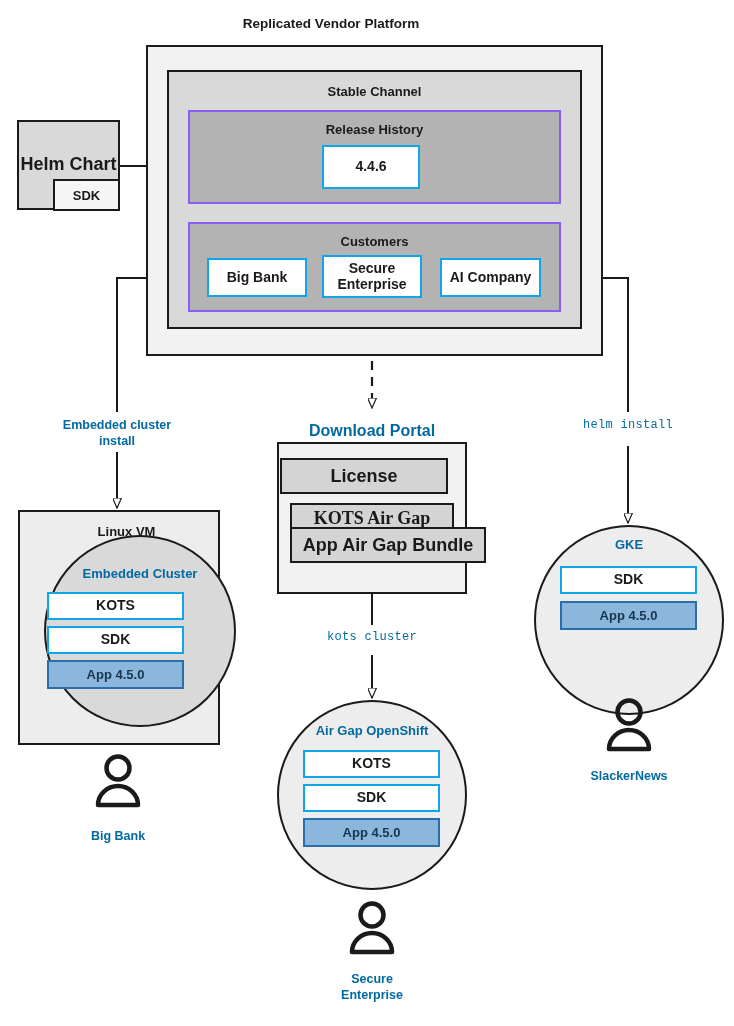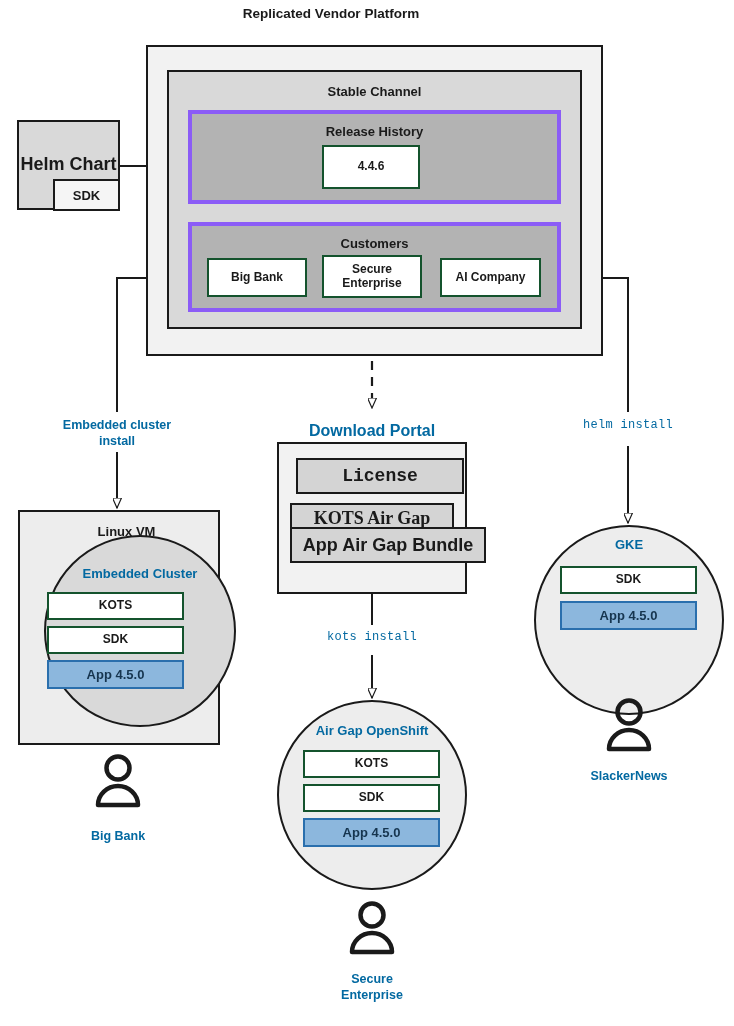--- a/index.html
+++ b/index.html
@@ -11,29 +11,29 @@
   }
   #stage{position:absolute;left:0;top:0;width:734px;height:1026px;}
   svg#wires{position:absolute;left:0;top:0;width:734px;height:1026px;pointer-events:none;}
 
   .node{position:absolute;box-sizing:border-box;display:flex;align-items:center;justify-content:center;text-align:center;}
   .ttl{position:absolute;box-sizing:border-box;text-align:center;font-weight:bold;}
 
   
   .panel-outer{background:#f2f2f2;border:2px solid #1a1a1a;}
   .panel-mid{background:#d9d9d9;border:2px solid #1a1a1a;}
-  .panel-in{background:#b3b3b3;border:4px solid #8b5cf6;}
+  .panel-in{background:#b3b3b3;border:2px solid #8b5cf6;}
 
   .panel-label{
     position:absolute;left:0;right:0;text-align:center;
     font-weight:bold;font-size:13px;color:#1a1a1a;
   }
 
   
-  .box-white{background:#ffffff;border:2px solid #14532d;font-weight:bold;font-size:12px;line-height:1.12;}
+  .box-white{background:#ffffff;border:2px solid #0ea5e9;font-weight:bold;font-size:14px;line-height:1.12;}
   .box-blue{background:#8cb7dd;border:2px solid #2a6fad;color:#16354f;font-weight:bold;font-size:13px;}
   .box-grey{background:#d4d4d4;border:2px solid #1a1a1a;font-weight:bold;font-size:18px;}
   .box-lgrey{background:#f5f5f5;border:2px solid #1a1a1a;font-weight:bold;font-size:13px;}
 
   
   .circle{position:absolute;border-radius:50%;border:2px solid #1a1a1a;box-sizing:border-box;}
   .circle-light{background:#ededed;}
   .circle-mid{background:#d9d9d9;}
 
   
@@ -72,21 +72,21 @@
       <path d="M372,594 L372,625" fill="none" stroke="#1a1a1a" stroke-width="2"></path>
       <path d="M372,655 L372,698" fill="none" stroke="#1a1a1a" stroke-width="2" marker-end="url(#ah)"></path>
     </g>
 
     <g>
       <path d="M537,278 L628,278 L628,412" fill="none" stroke="#1a1a1a" stroke-width="2"></path>
       <path d="M628,446 L628,523" fill="none" stroke="#1a1a1a" stroke-width="2" marker-end="url(#ah)"></path>
     </g>
   </svg>
 
-  <div class="ttl diagram-title" style="left:0;top:6px;width:662px;">Replicated Vendor Platform</div>
+  <div class="ttl diagram-title" style="left:0;top:16px;width:662px;">Replicated Vendor Platform</div>
 
   <div class="node box-grey" style="left:17px;top:120px;width:103px;height:90px;background:#d9d9d9;">
     <span style="position:absolute;left:0;right:0;top:32px;">Helm Chart</span>
   </div>
   <div class="node box-lgrey" style="left:53px;top:179px;width:67px;height:32px;">
     <span>SDK</span>
   </div>
 
   <div class="node panel-outer" style="left:146px;top:45px;width:457px;height:311px;"></div>
 
@@ -115,25 +115,25 @@
     <span>AI Company</span>
   </div>
 
   <div class="caption" style="left:37px;top:418px;width:160px;">
     <div>Embedded cluster</div>
     <div>install</div>
   </div>
 
   <div class="caption mono" style="left:528px;top:418px;width:200px;">helm install</div>
 
-  <div class="caption mono" style="left:272px;top:630px;width:200px;">kots install</div>
+  <div class="caption mono" style="left:272px;top:630px;width:200px;">kots cluster</div>
 
   <div class="caption" style="left:272px;top:421px;width:200px;font-size:16px;">Download Portal</div>
   <div class="node panel-outer" style="left:277px;top:442px;width:190px;height:152px;"></div>
-  <div class="node box-grey" style="left:296px;top:458px;width:168px;height:36px;font-family:Liberation Mono, monospace;">
+  <div class="node box-grey" style="left:280px;top:458px;width:168px;height:36px;">
     <span>License</span>
   </div>
   <div class="node box-grey" style="left:290px;top:503px;width:164px;height:52px;font-family:Liberation Serif, serif;">
     <span>KOTS Air Gap Bundle</span>
   </div>
   <div class="node box-grey" style="left:290px;top:527px;width:196px;height:36px;">
     <span>App Air Gap Bundle</span>
   </div>
 
   <div class="node panel-outer" style="left:18px;top:510px;width:202px;height:235px;background:#ededed;">

